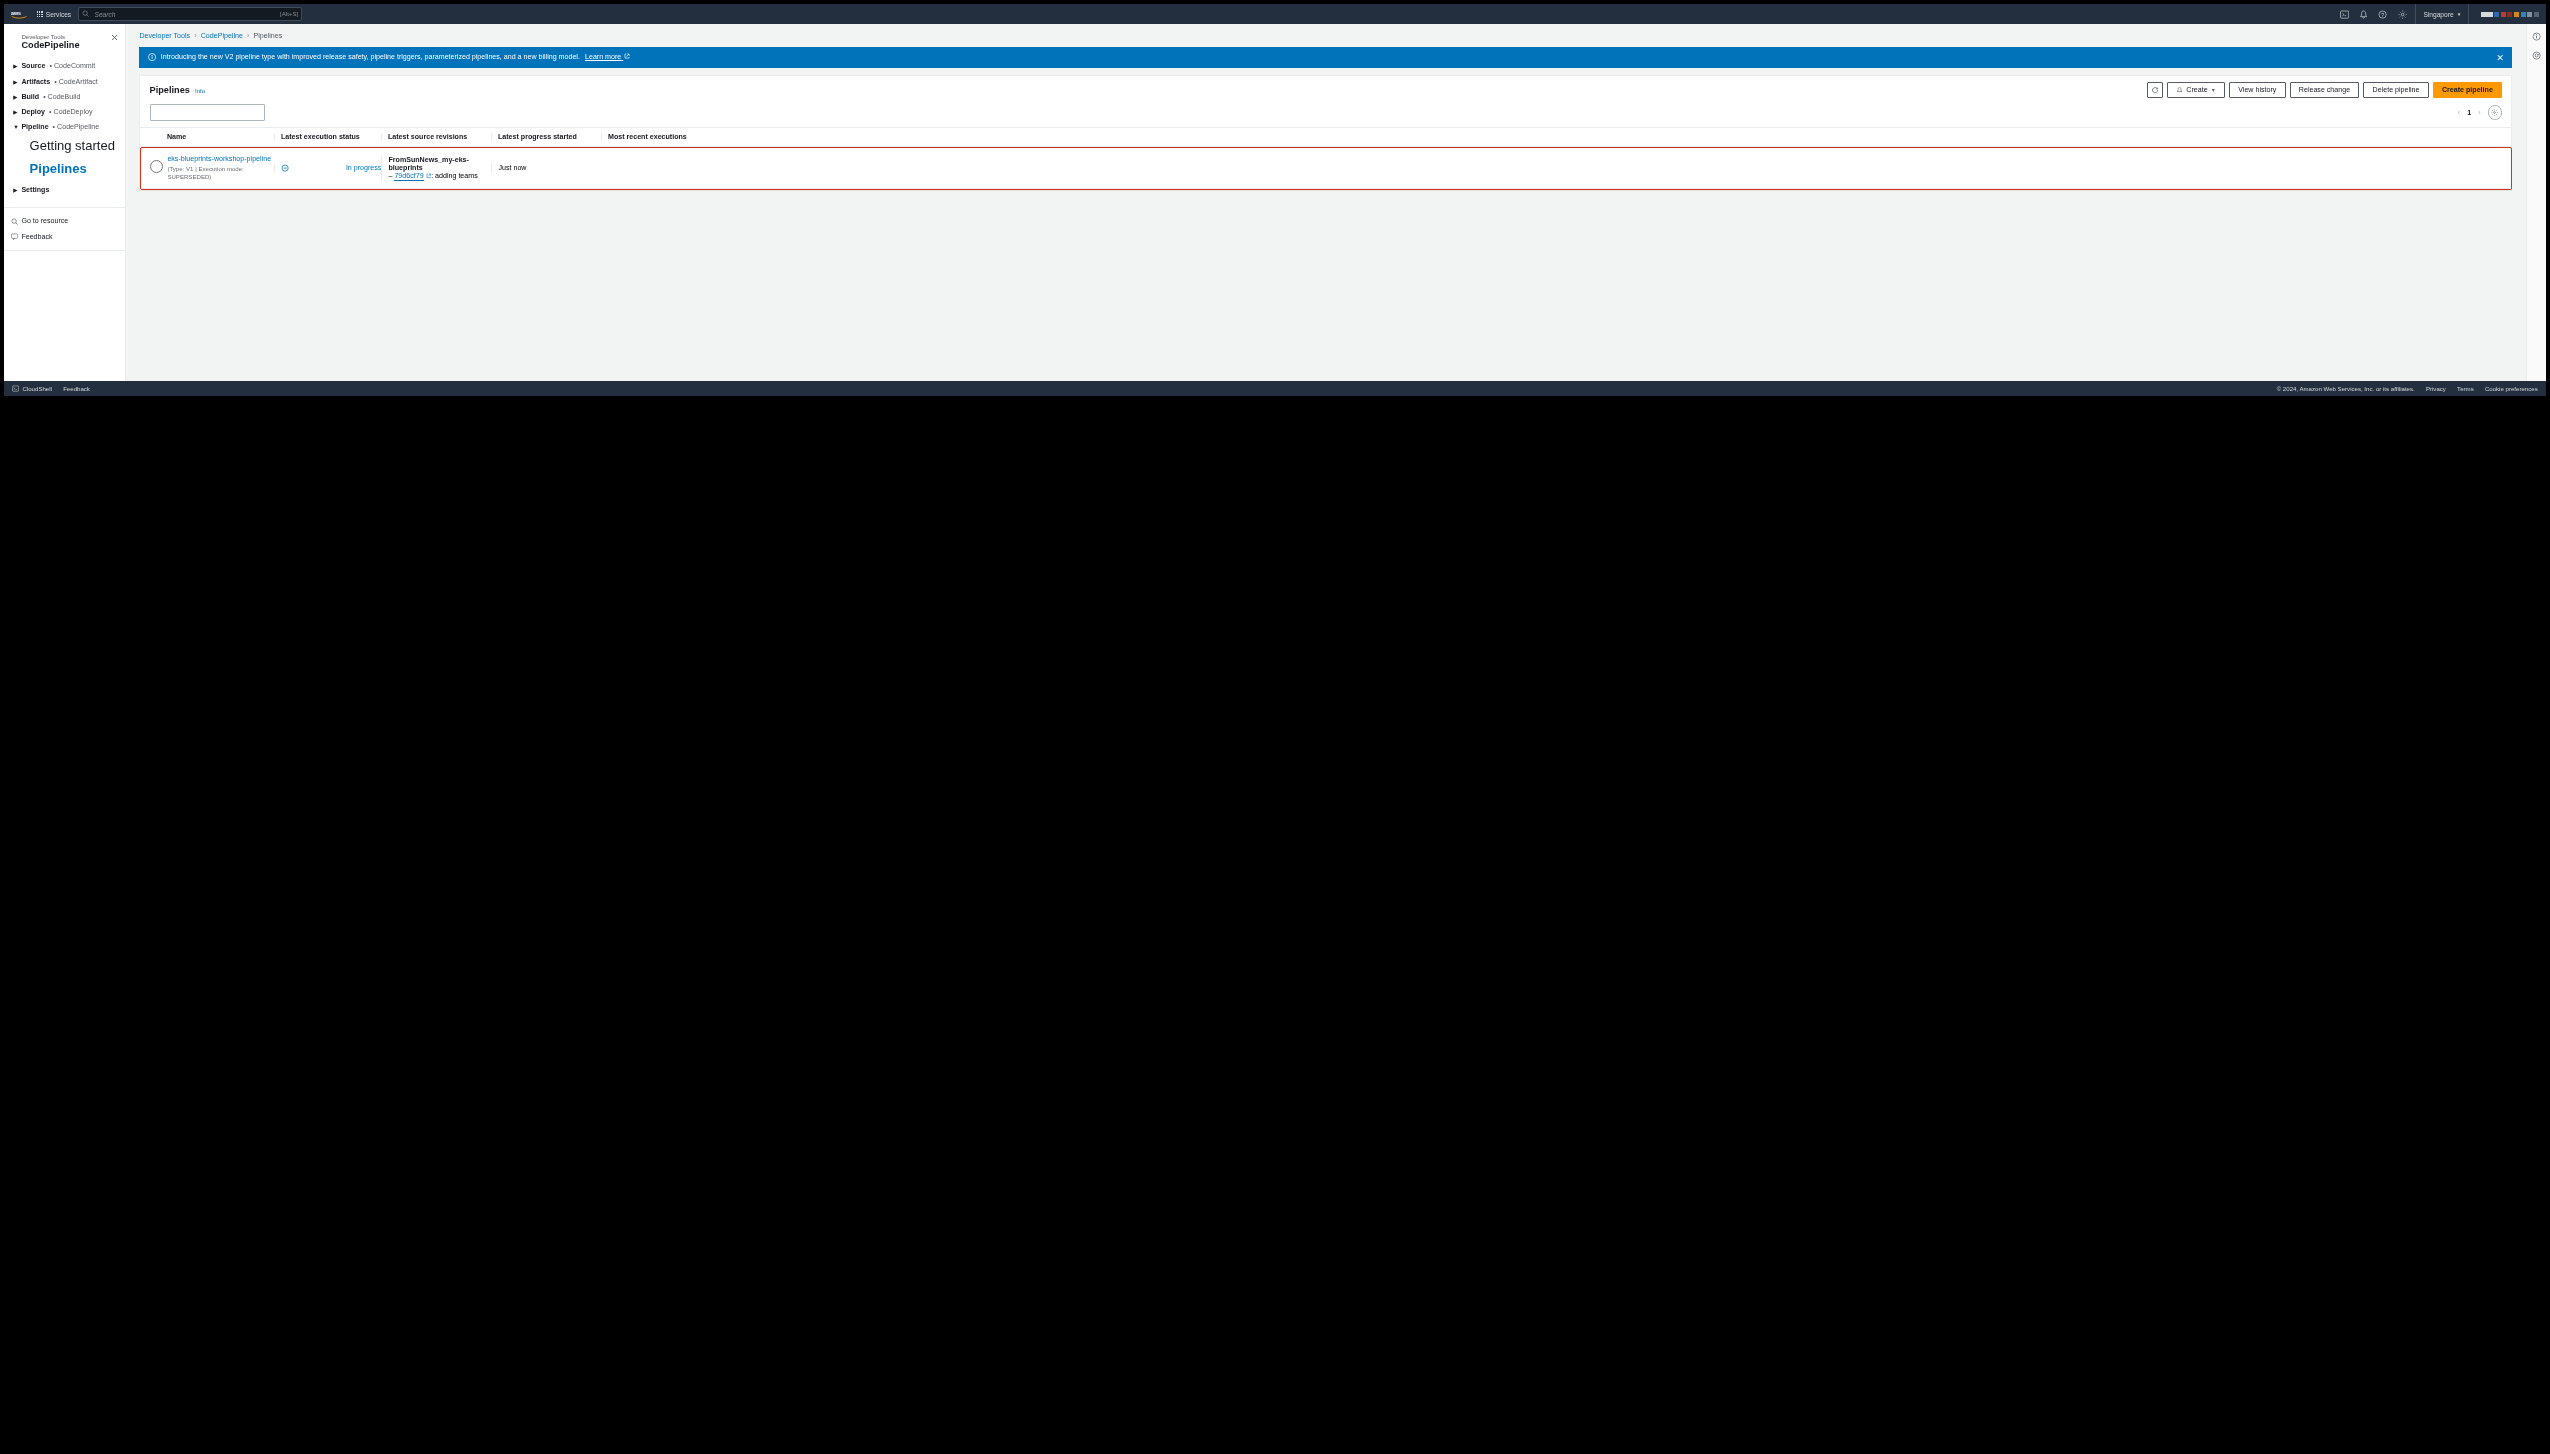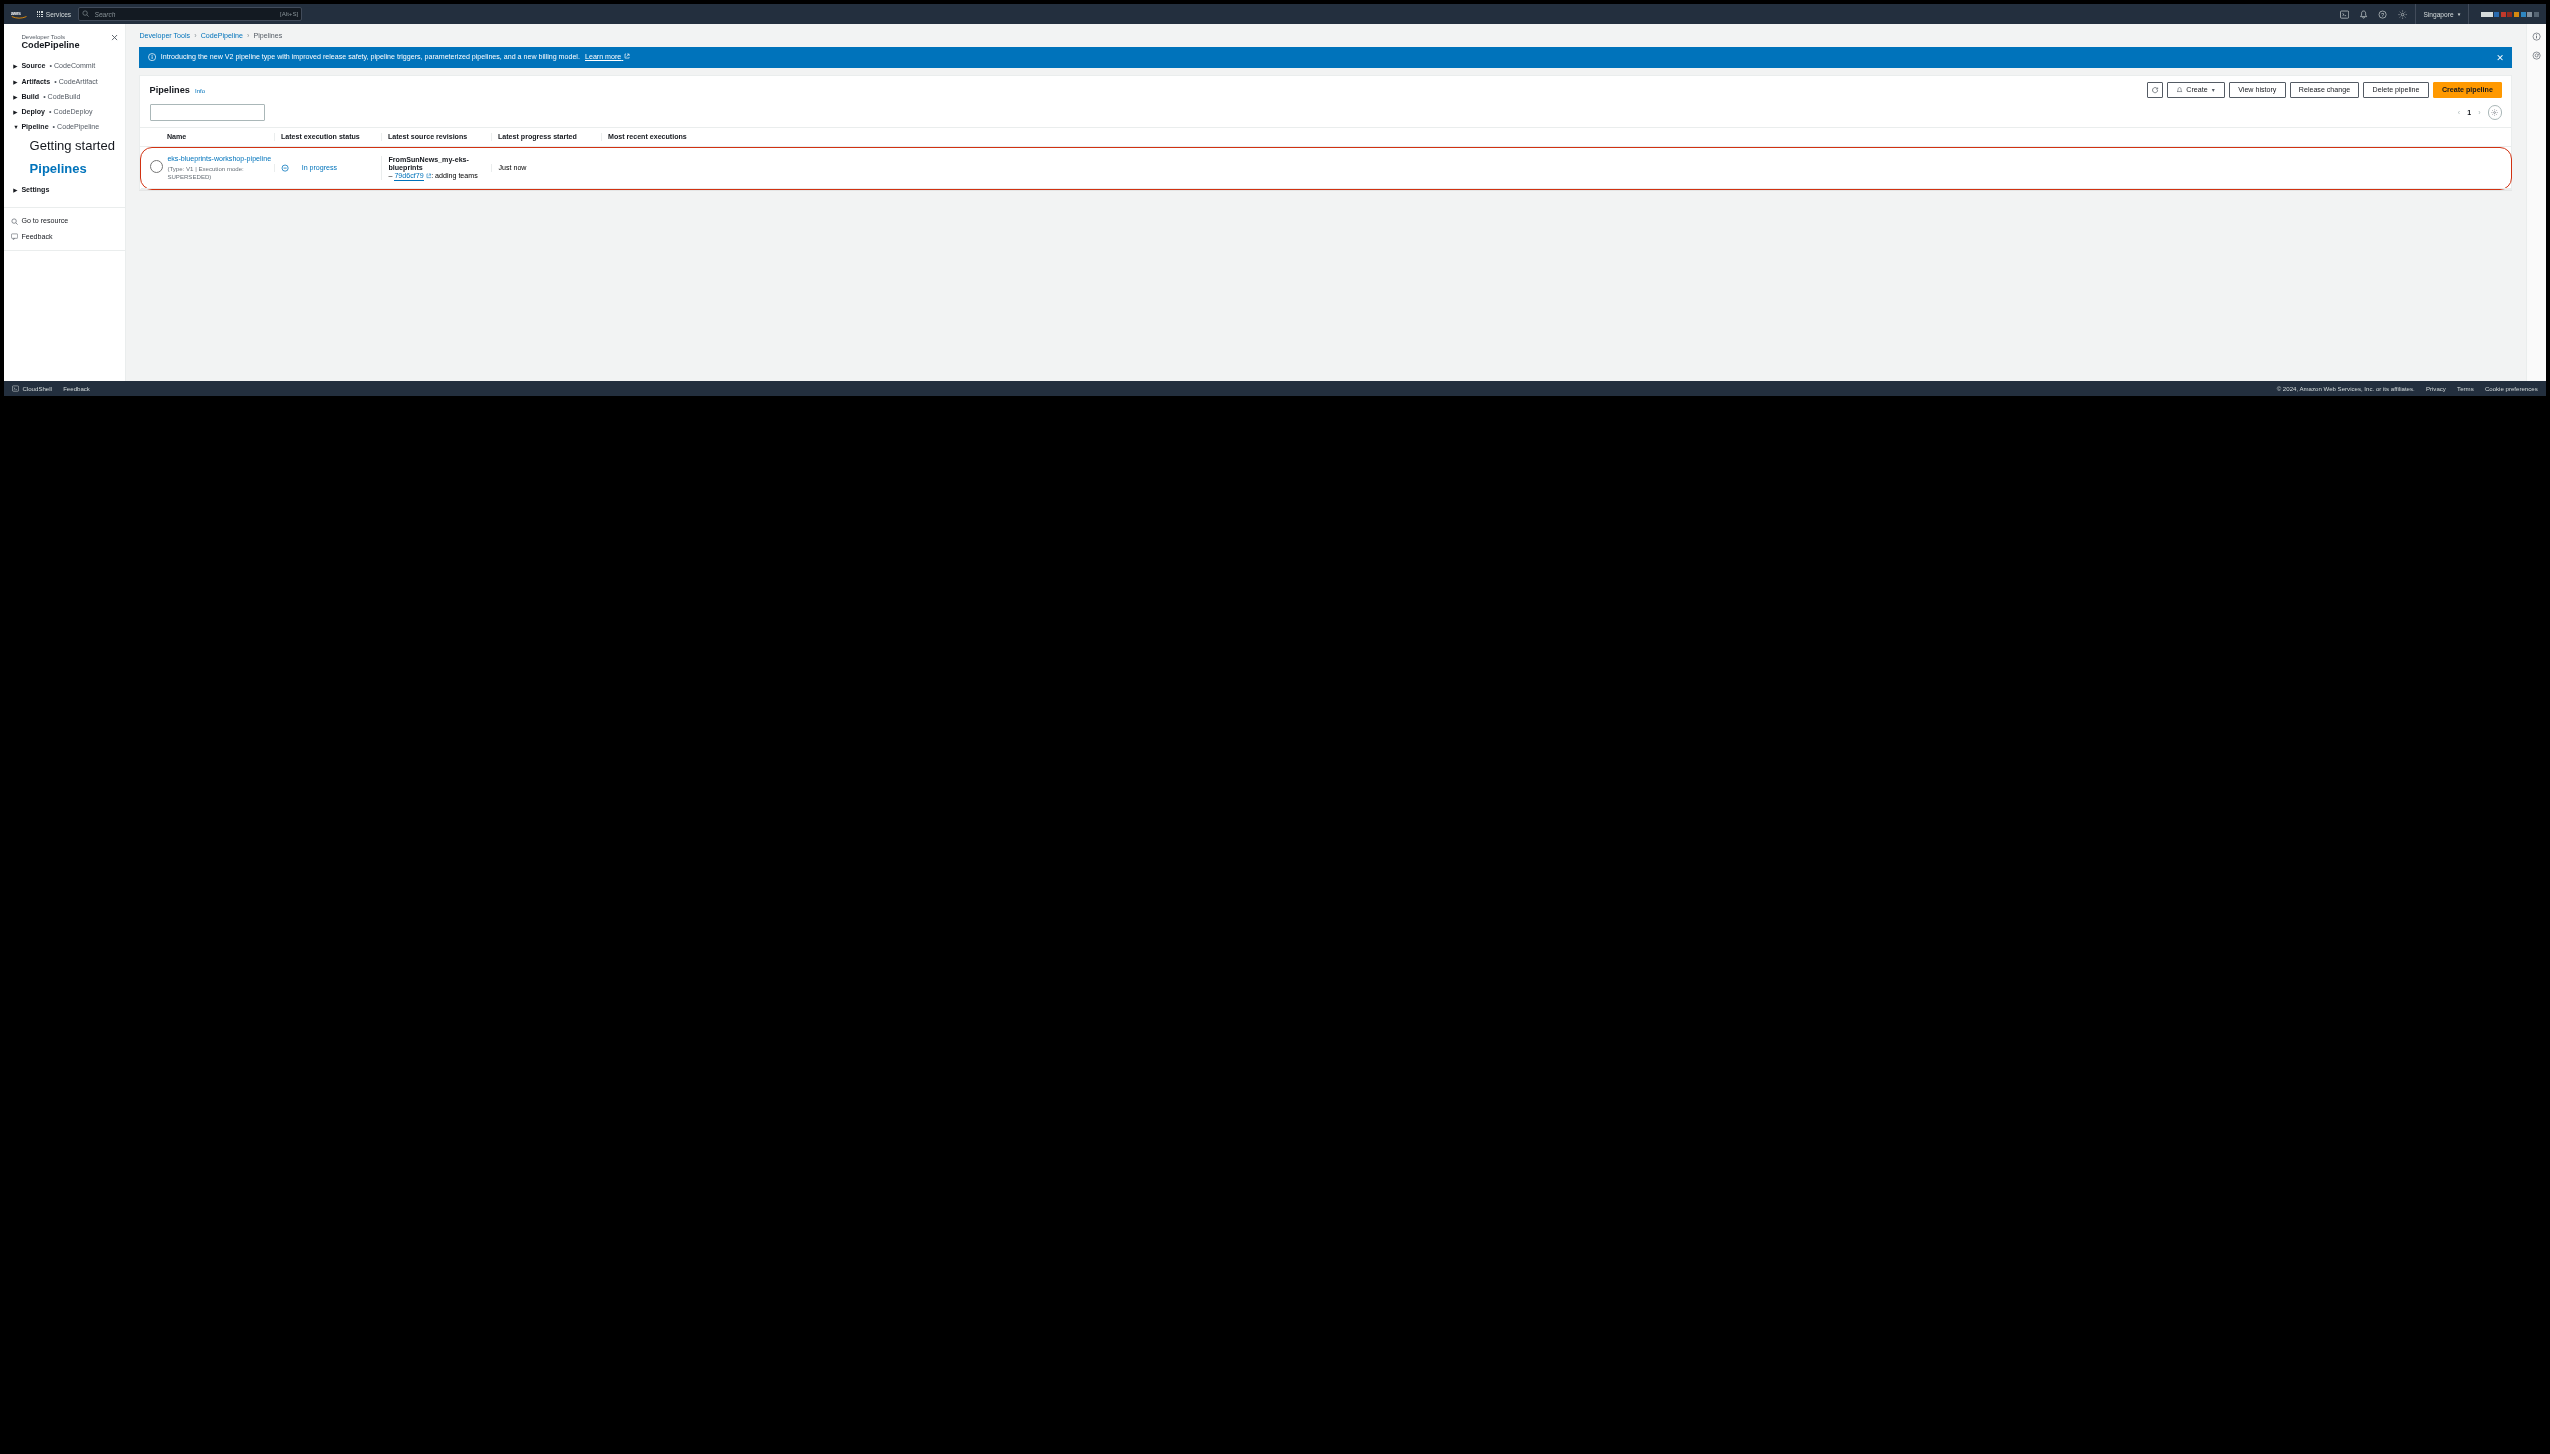--- a/index.html
+++ b/index.html
@@ -77,24 +77,24 @@
 
 .table-head { display: flex; padding: 5.1px 9.2px; font-size: 7.1px; font-weight: 700; color: #16191f; border-top: 0.5px solid #eaeded; border-bottom: 0.5px solid #eaeded; }
 .col-sel { width: 17.3px; }
 .col-name { flex: 0 0 107px; }
 .col-status { flex: 0 0 107px; border-left: 0.5px solid #eaeded; padding-left: 6.1px; }
 .col-source { flex: 0 0 110px; border-left: 0.5px solid #eaeded; padding-left: 6.1px; }
 .col-started { flex: 0 0 110px; border-left: 0.5px solid #eaeded; padding-left: 6.1px; }
 .col-recent { flex: 1; border-left: 0.5px solid #eaeded; padding-left: 6.1px; }
 
 .table-row { display: flex; padding: 7.1px 9.2px; align-items: center; font-size: 7.1px; border-bottom: 0.5px solid #eaeded; }
-.highlight-row { border: 1px solid #d13212; border-radius: 12px; margin: -0.5px; }
+.highlight-row { border: 1px solid #d13212; border-radius: 2px; margin: -0.5px; }
 .pipeline-link { color: #0073bb; cursor: pointer; display: block; margin-bottom: 2px; }
 .pipeline-meta { font-size: 6.1px; color: #687078; }
-.status-inprogress { color: #0073bb; display: flex; align-items: center; gap: 12px; }
+.status-inprogress { color: #0073bb; display: flex; align-items: center; gap: 12px; justify-content: space-between; }
 .source-strong { font-weight: 700; color: #16191f; }
 .commit-link { color: #0073bb; border-bottom: 0.5px solid #0073bb; cursor: pointer; }
 .exec-icons { display: flex; align-items: center; gap: 3.1px; }
 .view-details { color: #0073bb; cursor: pointer; font-weight: normal; }
 
 
 .bottombar { background: #232f3e; height: 15.3px; display: flex; align-items: center; padding: 0 8.2px; color: #d5dbdb; font-size: 6.1px; gap: 11.2px; }
 .bottombar .spacer { flex: 1; }
 .bottombar a { color: #d5dbdb; cursor: pointer; text-decoration: none; }
 

